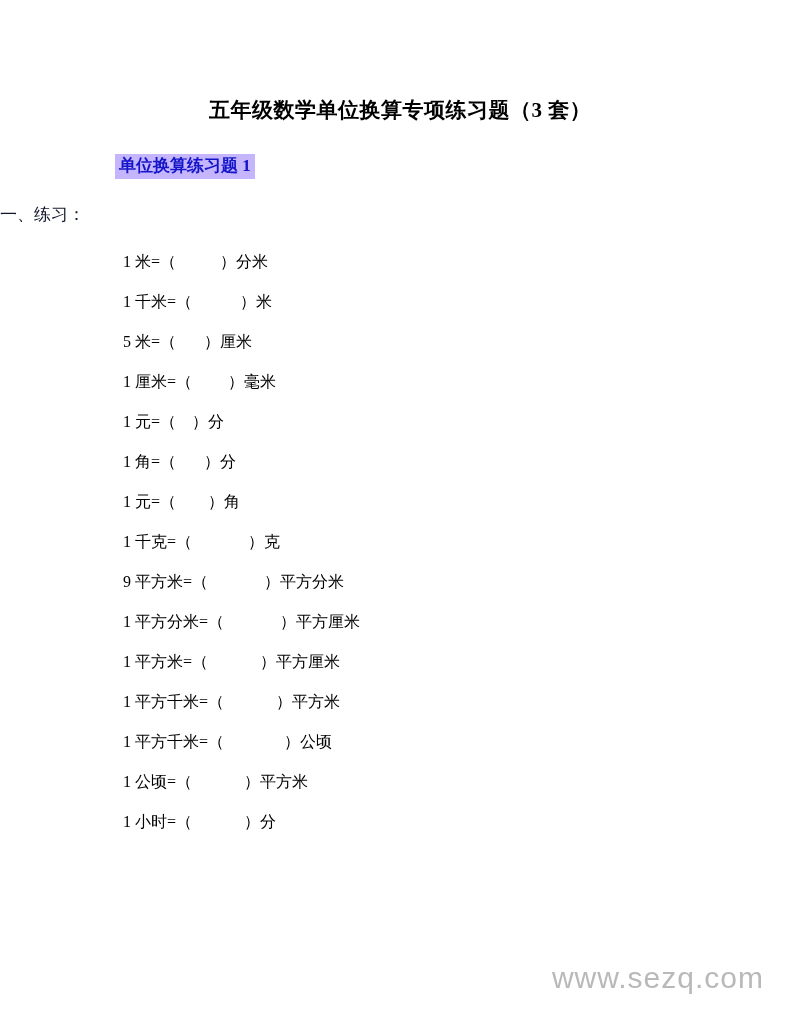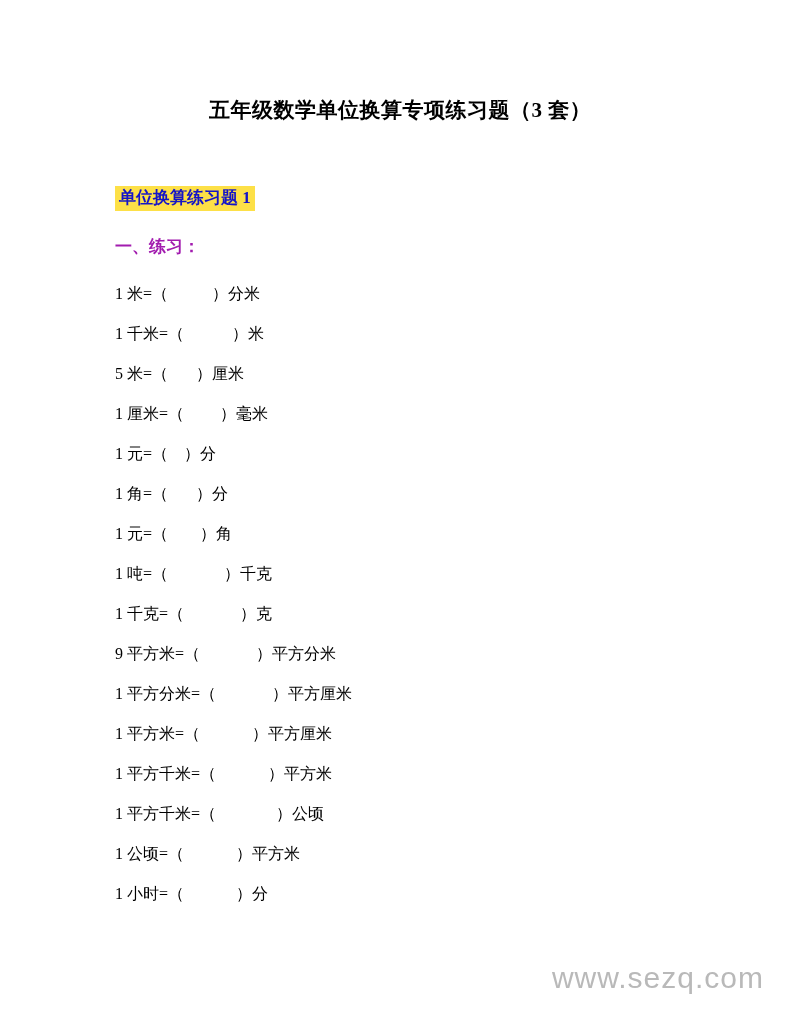--- a/index.html
+++ b/index.html
@@ -29,37 +29,35 @@
     margin: 0;
     padding-top: 96px;
     letter-spacing: 0.5px;
   }
   .section-heading-wrap {
     padding-left: 115px;
     margin-top: 30px;
   }
   .section-heading {
     display: inline-block;
-    background: #fde047;
+    background: #c4b5fd;
     color: #1414c8;
     font-size: 17px;
     font-weight: bold;
     padding: 2px 4px 3px 4px;
     line-height: 1.15;
-    margin-top: 32px;
   }
   .sub-heading {
-    padding-left: 115px;
     margin-top: 24px;
-    color: #a21caf;
+    color: #0f172a;
     font-size: 17px;
-    font-weight: bold;
+    font-weight: normal;
   }
   .qlist {
-    margin: 0;
+    margin: 8px;
     padding: 0;
     list-style: none;
   }
   .qitem {
     padding-left: 115px;
     font-size: 16px;
     color: #000000;
     height: 40px;
     line-height: 40px;
     white-space: pre;
@@ -92,21 +90,20 @@
   <div class="sub-heading">一、练习：</div>
 
   <ul class="qlist">
     <li class="qitem">1 米=（           ）分米</li>
     <li class="qitem">1 千米=（            ）米</li>
     <li class="qitem">5 米=（       ）厘米</li>
     <li class="qitem">1 厘米=（         ）毫米</li>
     <li class="qitem">1 元=（    ）分</li>
     <li class="qitem">1 角=（       ）分</li>
     <li class="qitem">1 元=（        ）角</li>
-    <li class="qitem">1 吨=（              ）千克</li>
     <li class="qitem">1 千克=（              ）克</li>
     <li class="qitem">9 平方米=（              ）平方分米</li>
     <li class="qitem">1 平方分米=（              ）平方厘米</li>
     <li class="qitem">1 平方米=（             ）平方厘米</li>
     <li class="qitem">1 平方千米=（             ）平方米</li>
     <li class="qitem">1 平方千米=（               ）公顷</li>
     <li class="qitem">1 公顷=（             ）平方米</li>
     <li class="qitem">1 小时=（             ）分</li>
   </ul>
 

